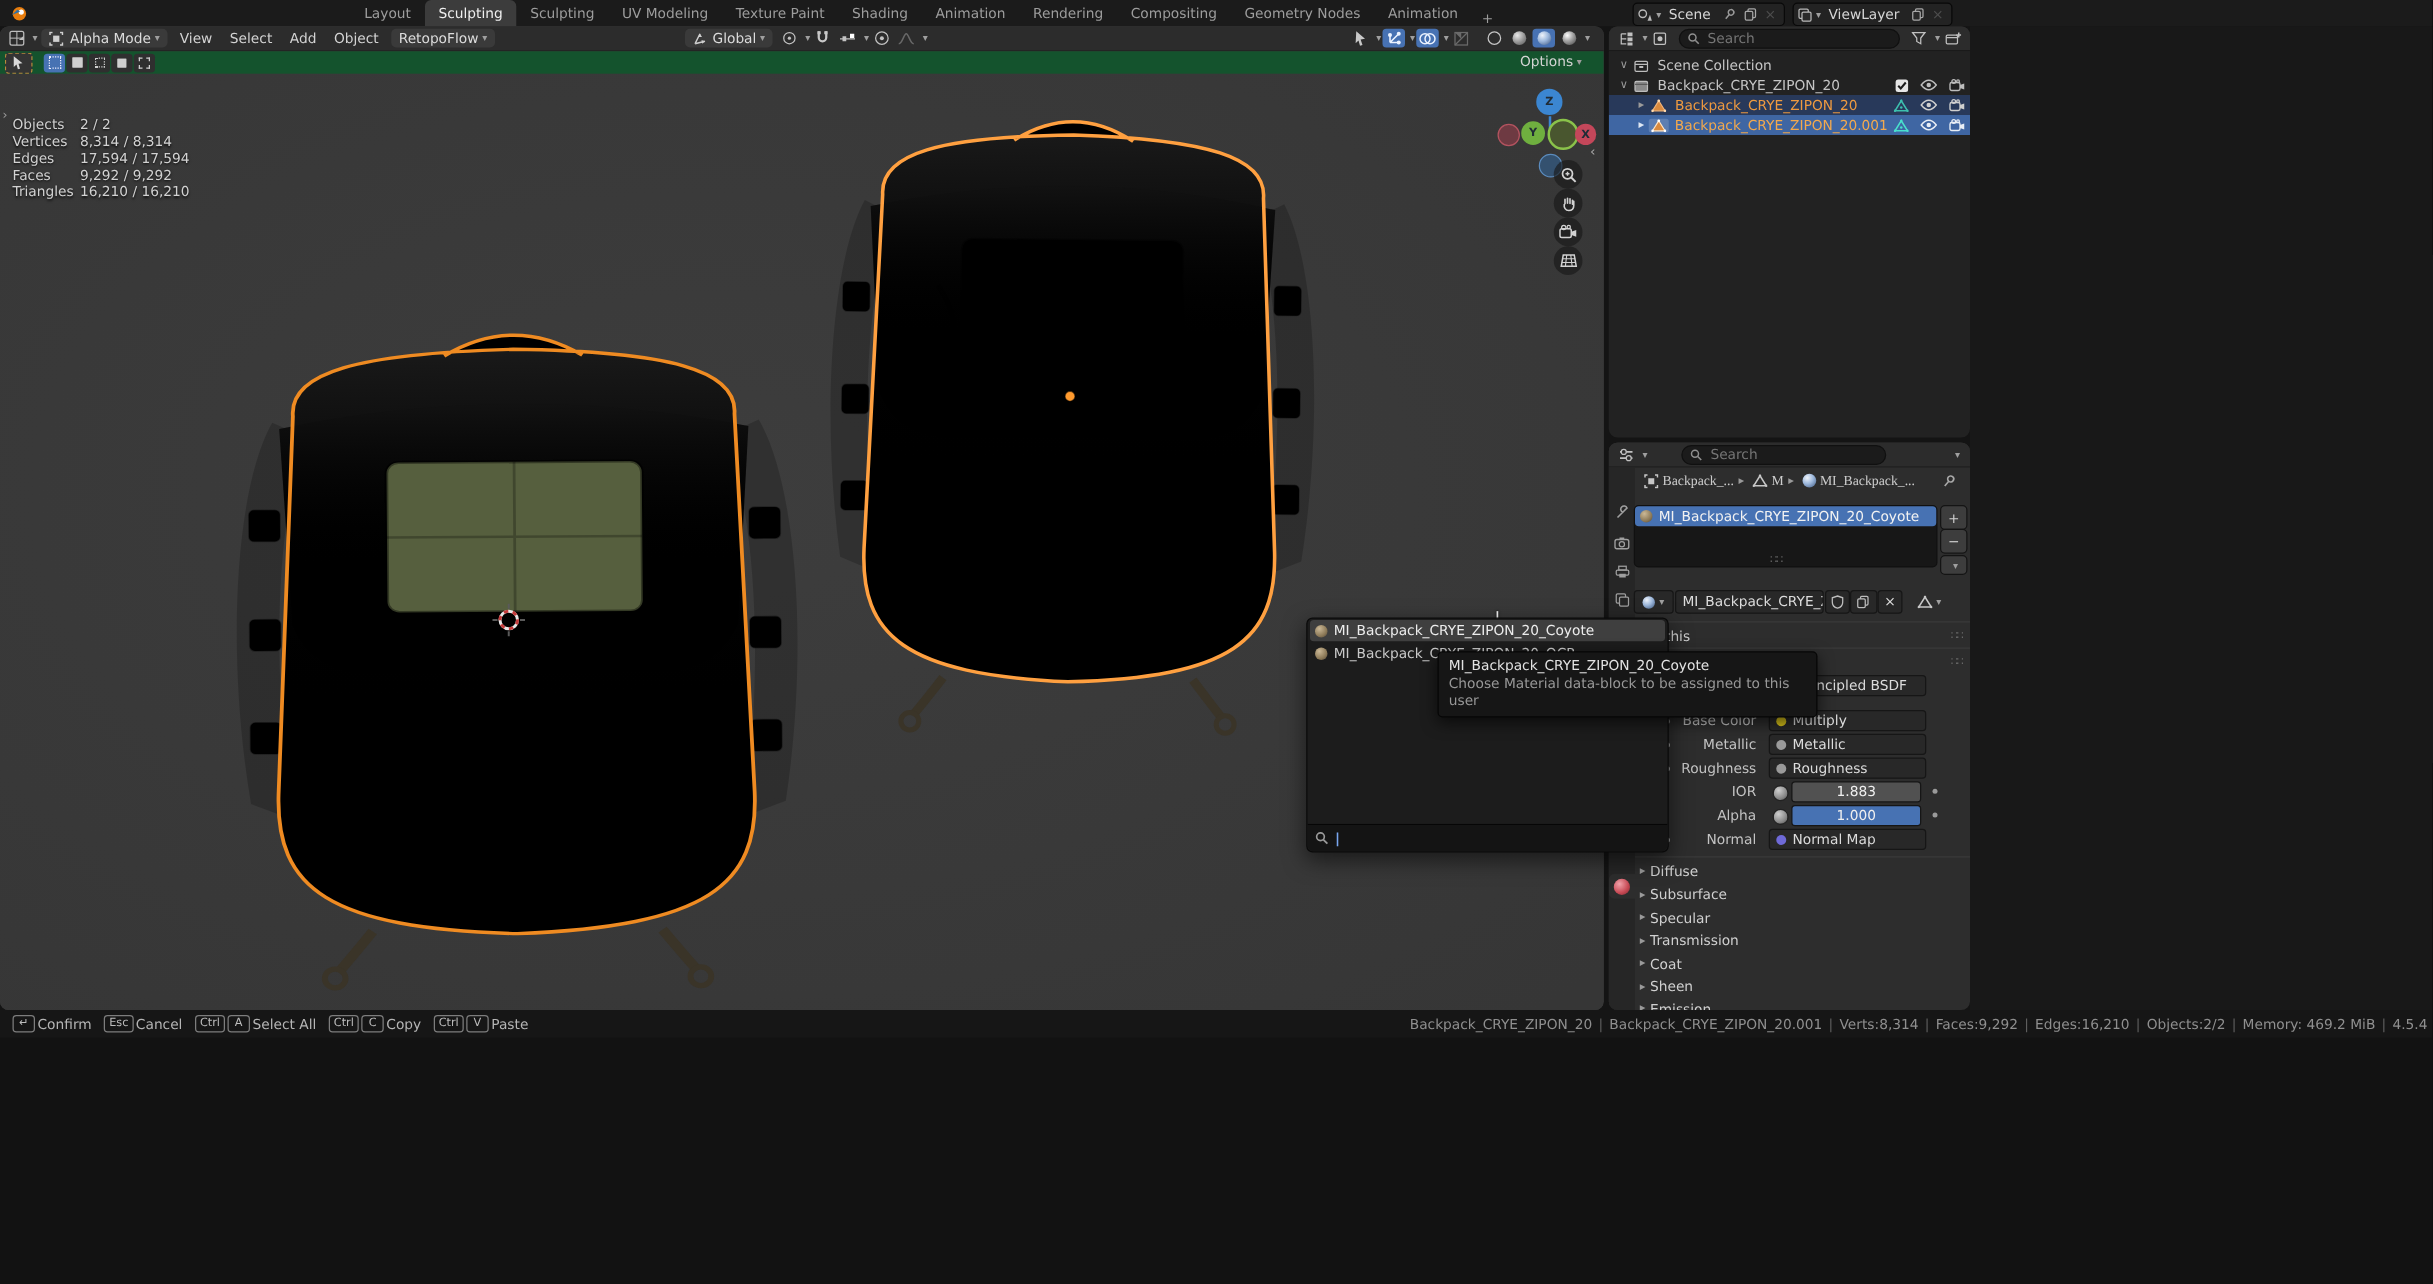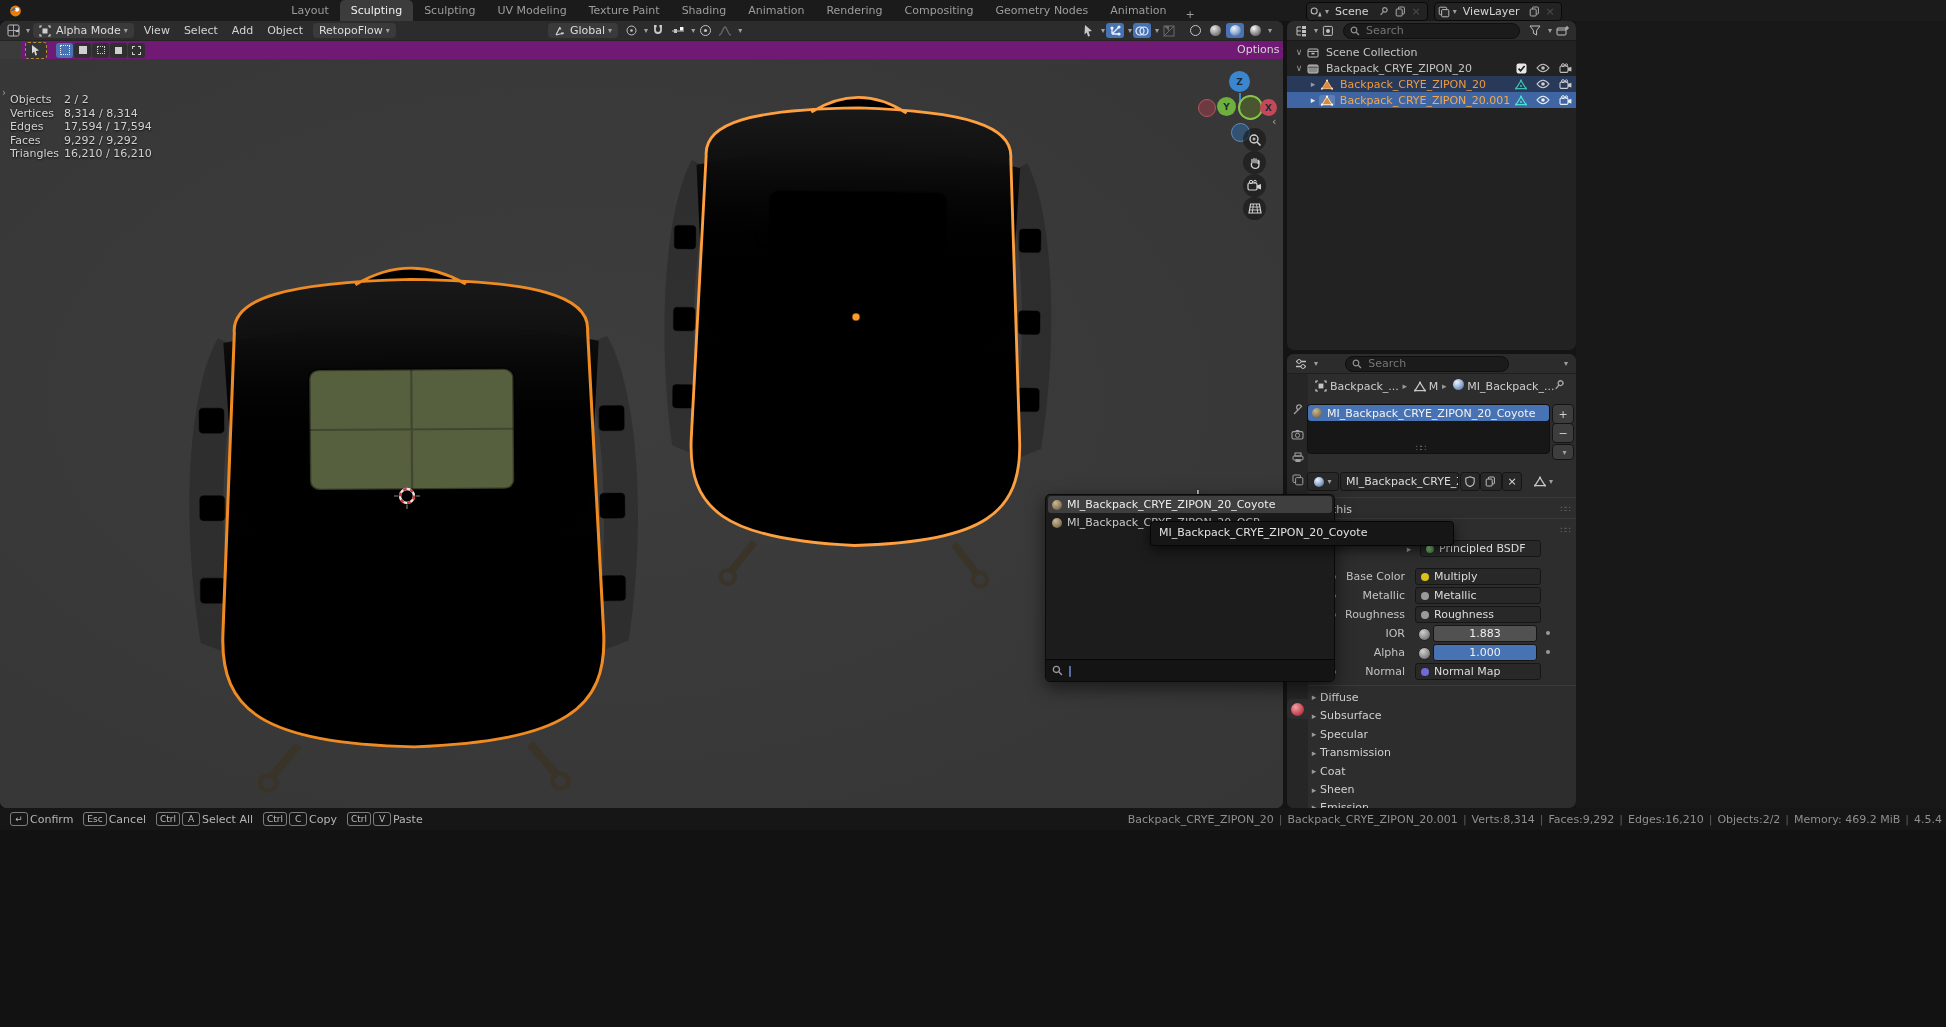--- a/index.html
+++ b/index.html
@@ -23,21 +23,21 @@
 
   
   #viewport{left:0;top:21px;width:1283px;height:787px;background:#3b3b3b;border-radius:7px;overflow:hidden;}
   #right-band{left:1576px;top:21px;width:370px;height:787px;background:#181818;}
   #bottom-band{left:0;top:830px;width:1946px;height:197px;background:#121212;}
   #outliner{left:1287px;top:21px;width:289px;height:329px;background:#222222;border-radius:7px;overflow:hidden;}
   #props{left:1287px;top:354px;width:289px;height:454px;background:#2d2d2d;border-radius:7px;overflow:hidden;}
 
   
   #vp-header{left:0;top:0;width:1283px;height:19px;background:#2c2c2c;display:flex;align-items:center;border-bottom:1px solid #242424;}
-  #vp-toolrow{left:0;top:20px;width:1283px;height:18px;background:#701a75;display:flex;align-items:center;margin-left:21px;}
+  #vp-toolrow{left:0;top:20px;width:1283px;height:18px;background:#14532d;display:flex;align-items:center;}
   .pill{display:flex;align-items:center;background:#3a3a3a;border-radius:4px;height:15px;padding:0 6px;color:#dcdcdc;margin:0 3px;}
   .hmenu{padding:0 7px;color:#d3d3d3;}
   .chev{font-size:8px;color:#9f9f9f;margin-left:3px;}
   .hicon{display:flex;align-items:center;justify-content:center;width:18px;height:15px;border-radius:3px;margin:0 1px;}
   .hicon.on{background:#4772b3;}
   .hicon.dim{opacity:.4;}
   .sphere{width:11px;height:11px;border-radius:50%;}
   .sp-solid{background:radial-gradient(circle at 35% 30%,#e8e8e8,#8a8a8a 60%,#565656);}
   .sp-mat{background:radial-gradient(circle at 35% 30%,#eef3fa,#9db8dc 45%,#3c567e);}
   .sp-rend{background:radial-gradient(circle at 35% 30%,#fdfdfd,#a9a9a9 40%,#3f3f3f);}
@@ -65,21 +65,21 @@
   .ol-row.act{background:#3f66a3;color:#f3a94e;}
   .exp{width:12px;color:#9a9a9a;font-size:9px;text-align:center;}
   .rt-ic{display:flex;align-items:center;justify-content:center;width:22px;}
 
   
   #pr-header{height:19px;background:#2c2c2c;display:flex;align-items:center;padding:0 4px;border-bottom:1px solid #1f1f1f;}
   #tabcol{position:absolute;left:0;top:20px;width:21px;height:434px;background:#262626;}
   .tab-ic{position:absolute;left:0;width:21px;height:20px;display:flex;align-items:center;justify-content:center;}
   .tab-ic.active{background:#2d2d2d;border-radius:5px 0 0 5px;}
   .matball{width:13px;height:13px;border-radius:50%;background:radial-gradient(circle at 35% 32%,#f2a3ab,#c84a55 58%,#77262e);}
-  .crumb{display:flex;align-items:center;color:#cdcdcd;}
+  .crumb{display:flex;align-items:flex-start;color:#cdcdcd;font-family:Liberation Serif, serif;}
   .crumb .ci{margin:0 3px;}
   .slotlist{position:absolute;left:20px;top:50px;width:241px;height:48px;background:#171717;border:1px solid #101010;border-radius:4px;}
   .slotrow{height:16px;background:#4772b3;border-radius:3px;display:flex;align-items:center;color:#f2f2f2;padding:0 4px;}
   .sball{width:10px;height:10px;border-radius:50%;background:radial-gradient(circle at 35% 30%,#cbb896,#8d7a58 60%,#4f4334);margin-right:5px;flex:0 0 auto;}
   .sidebtn{position:absolute;width:20px;height:18px;background:#3d3d3d;border:1px solid #141414;border-radius:4px;color:#cfcfcf;display:flex;align-items:center;justify-content:center;}
   .fieldbtn{display:flex;align-items:center;background:#282828;border:1px solid #161616;border-radius:3px;height:17px;color:#dcdcdc;padding:0 5px;}
   .grip{color:#6a6a6a;font-size:9px;letter-spacing:-1px;}
   .prow{position:absolute;left:0;width:289px;height:17px;display:flex;align-items:center;}
   .plab{position:absolute;left:30px;width:88px;text-align:right;color:#c3c3c3;}
   .sockdot{position:absolute;left:45px;width:4px;height:4px;border-radius:50%;background:#8f8f8f;top:7px;}
@@ -906,20 +906,21 @@
       <svg width="11" height="11" viewBox="0 0 10 10" style="margin-right:5px">
           <circle cx="4" cy="4" r="2.8" fill="none" stroke="#9a9a9a" stroke-width="1.2"></circle>
           <line x1="6.2" y1="6.2" x2="9" y2="9" stroke="#9a9a9a" stroke-width="1.3"></line>
         </svg>
       <span class="caret">|</span>
     </div>
   </div>
 
   <div id="tooltip" class="abs">
     <div class="t1">MI_Backpack_CRYE_ZIPON_20_Coyote</div>
+    <div class="t2">Choose Material data-block to be assigned to this user</div>
   </div>
 
   <div id="statusbar" class="abs">
     <span class="hint">
         <span class="kbd">↵</span>
         <span>Confirm</span>
       </span>
     <span class="hint">
         <span class="kbd">Esc</span>
         <span>Cancel</span>

